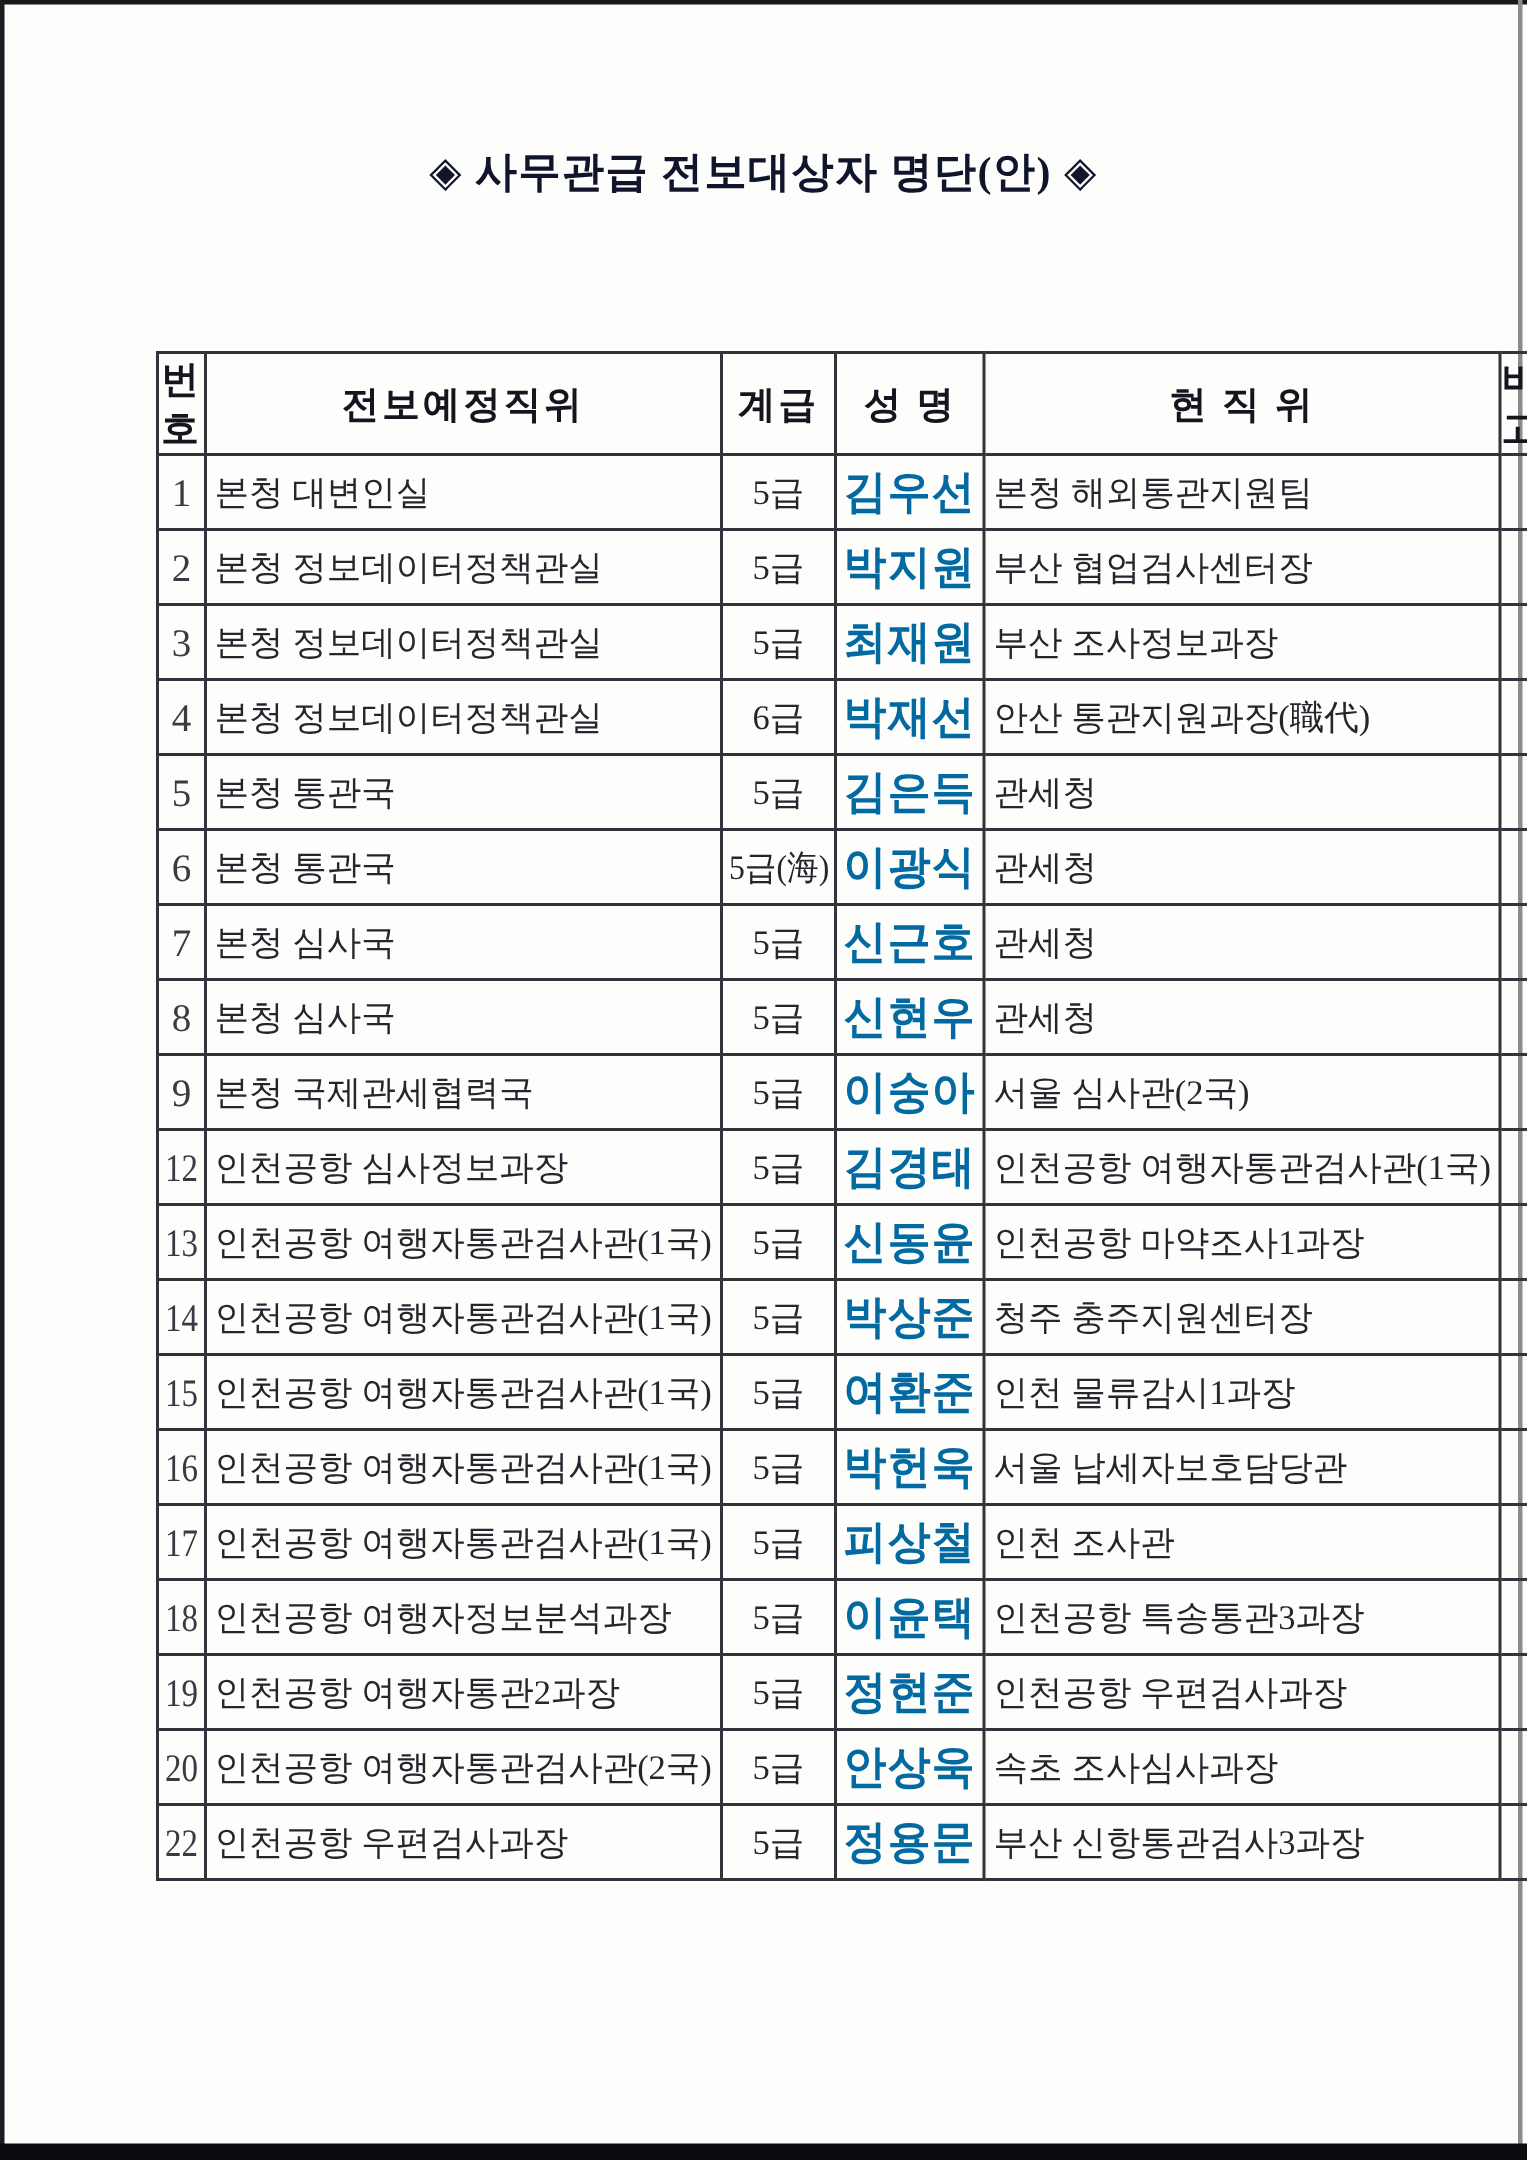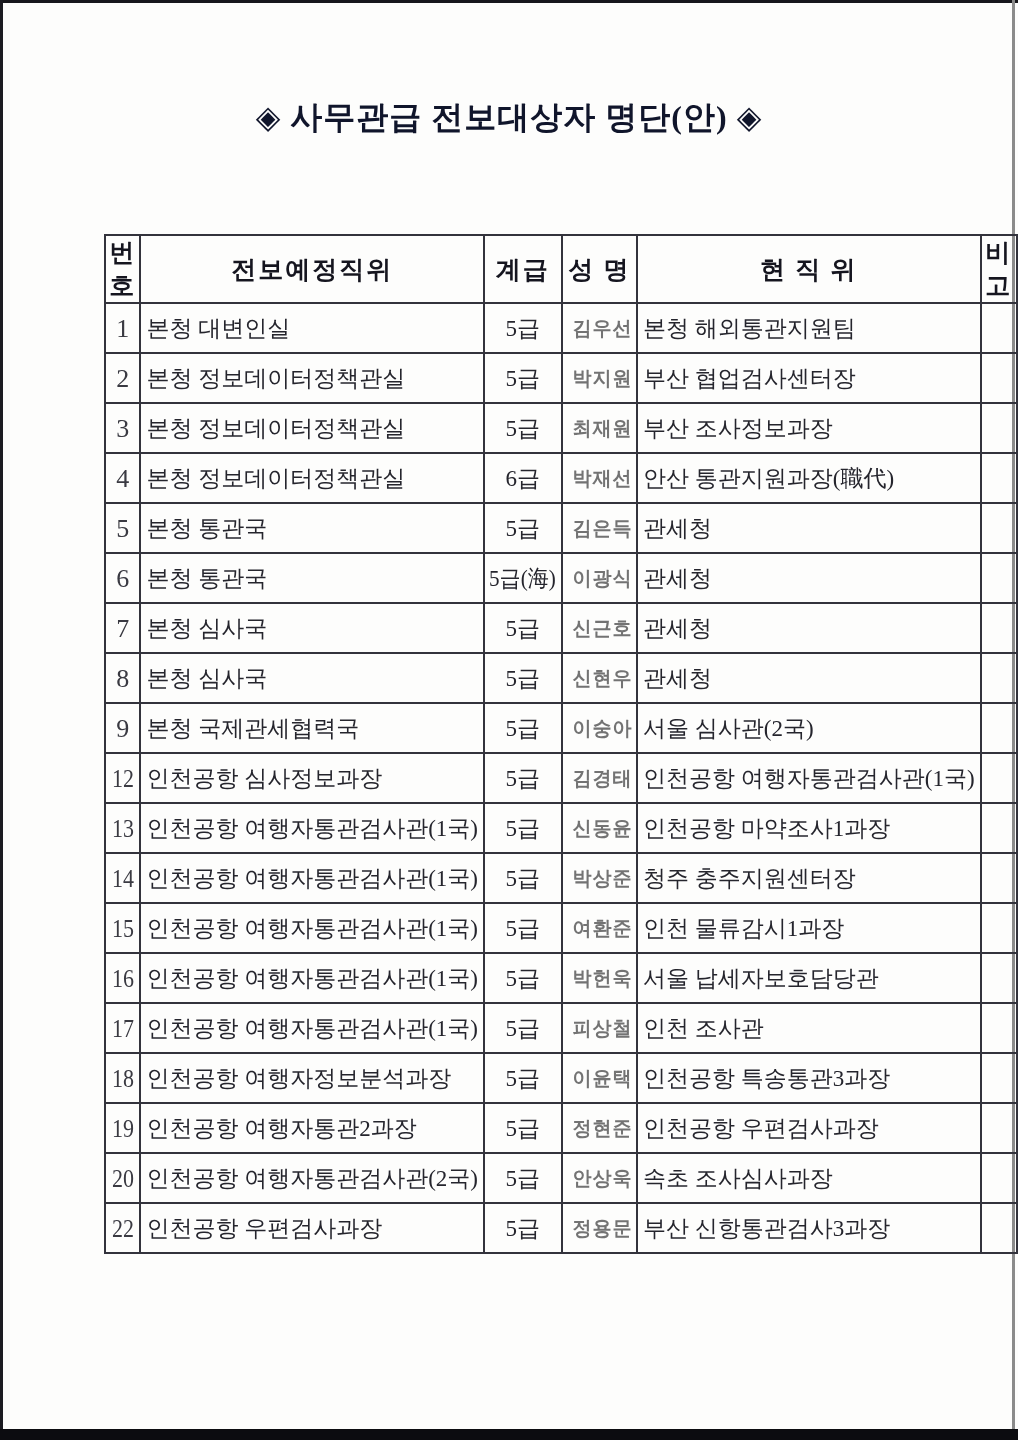--- a/index.html
+++ b/index.html
@@ -17,21 +17,21 @@
   .frame-right  { position: absolute; top: 0; left: 1012px; width: 3px; height: 100%; background: #8b8b8b; }
   .frame-bottom { position: absolute; bottom: 0; left: 0; width: 100%; height: 11px; background: #0c0c10; }
 
   .title {
     position: absolute;
     top: 96px;
     left: 0;
     width: 100%;
     margin: 0;
     text-align: center;
-    font-size: 32px;
+    font-size: 28px;
     font-weight: bold;
     letter-spacing: 1px;
     color: #10152b;
   }
 
   table.doc-table {
     position: absolute;
     left: 104px;
     top: 234px;
     border-collapse: collapse;
@@ -57,22 +57,22 @@
     font-size: 23px;
     color: #25252d;
     padding: 0 2px;
   }
   td.c-no   { text-align: center; font-size: 26px; color: #3a3a42; }
   td.c-to, td.c-from { text-align: left; padding: 0 5px; text-decoration: underline; }
   td.c-grade { text-align: center; padding: 0 1px; }
   td.c-name {
     text-align: right;
     font-weight: bold;
-    font-size: 20px;
-    color: #737373;
+    font-size: 30px;
+    color: #0369a1;
     letter-spacing: 1px;
   }
   td.c-note { }
   .fit {
     display: inline-block;
     white-space: nowrap;
     vertical-align: middle;
   }
 </style>
 </head>

